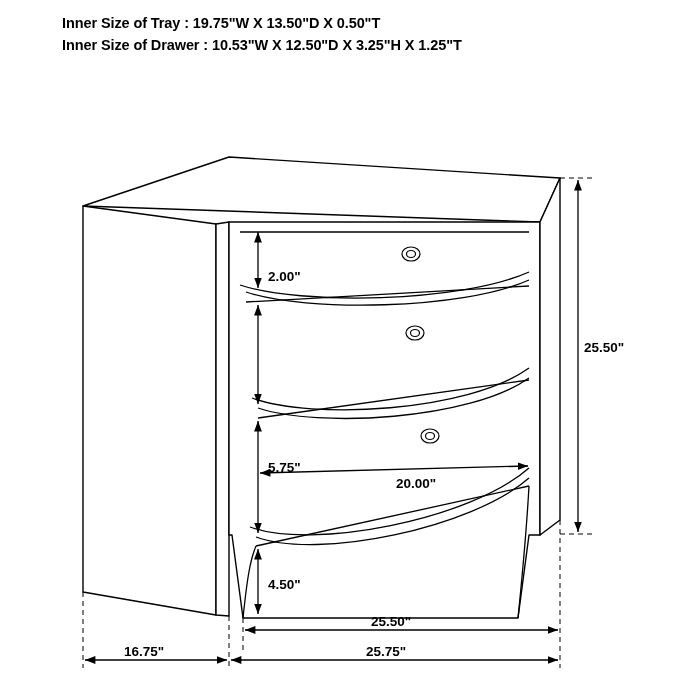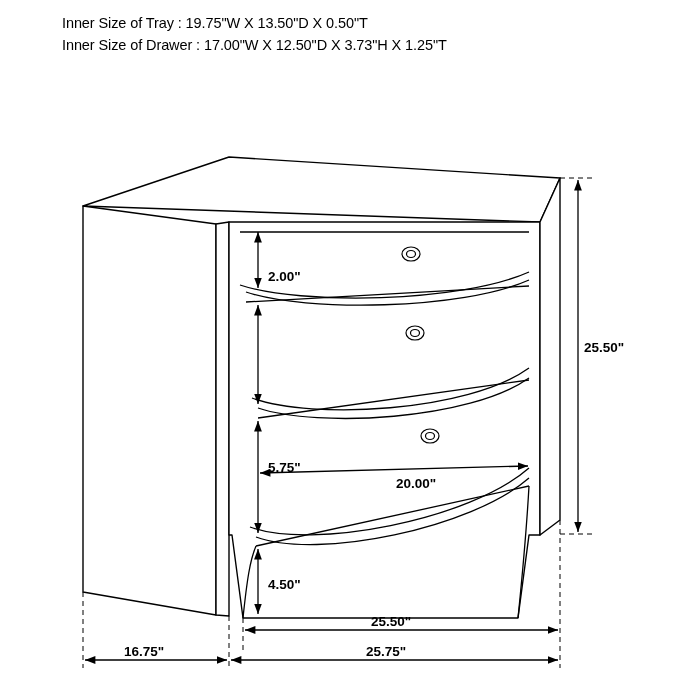--- a/index.html
+++ b/index.html
@@ -18,21 +18,21 @@
   #page {
     position: relative;
     width: 700px;
     height: 700px;
   }
   .spec-block {
     position: absolute;
     left: 62px;
     top: 12px;
     font-size: 14.5px;
-    font-weight: normal;
+    font-weight: bold;
     line-height: 22px;
     letter-spacing: -0.1px;
     white-space: nowrap;
   }
   .spec-line {
     display: block;
   }
   svg.diagram {
     position: absolute;
     left: 0;
@@ -47,21 +47,21 @@
     fill: #000000;
   }
 </style>
 </head>
 <body>
 
 <div id="page">
 
   <div class="spec-block">
     <span class="spec-line">Inner Size of Tray : 19.75"W X 13.50"D X 0.50"T</span>
-    <span class="spec-line">Inner Size of Drawer : 17.00"W X 12.50"D X 3.73"H X 1.25"T</span>
+    <span class="spec-line">Inner Size of Drawer : 10.53"W X 12.50"D X 3.25"H X 1.25"T</span>
   </div>
 
   <svg class="diagram" viewBox="0 0 700 700">
     <defs>
       <marker id="arrEnd" markerWidth="9" markerHeight="9" refX="8" refY="3" orient="auto" markerUnits="strokeWidth">
         <path d="M0,0 L8,3 L0,6 z" fill="#000"></path>
       </marker>
       <marker id="arrStart" markerWidth="9" markerHeight="9" refX="0" refY="3" orient="auto" markerUnits="strokeWidth">
         <path d="M8,0 L0,3 L8,6 z" fill="#000"></path>
       </marker>

